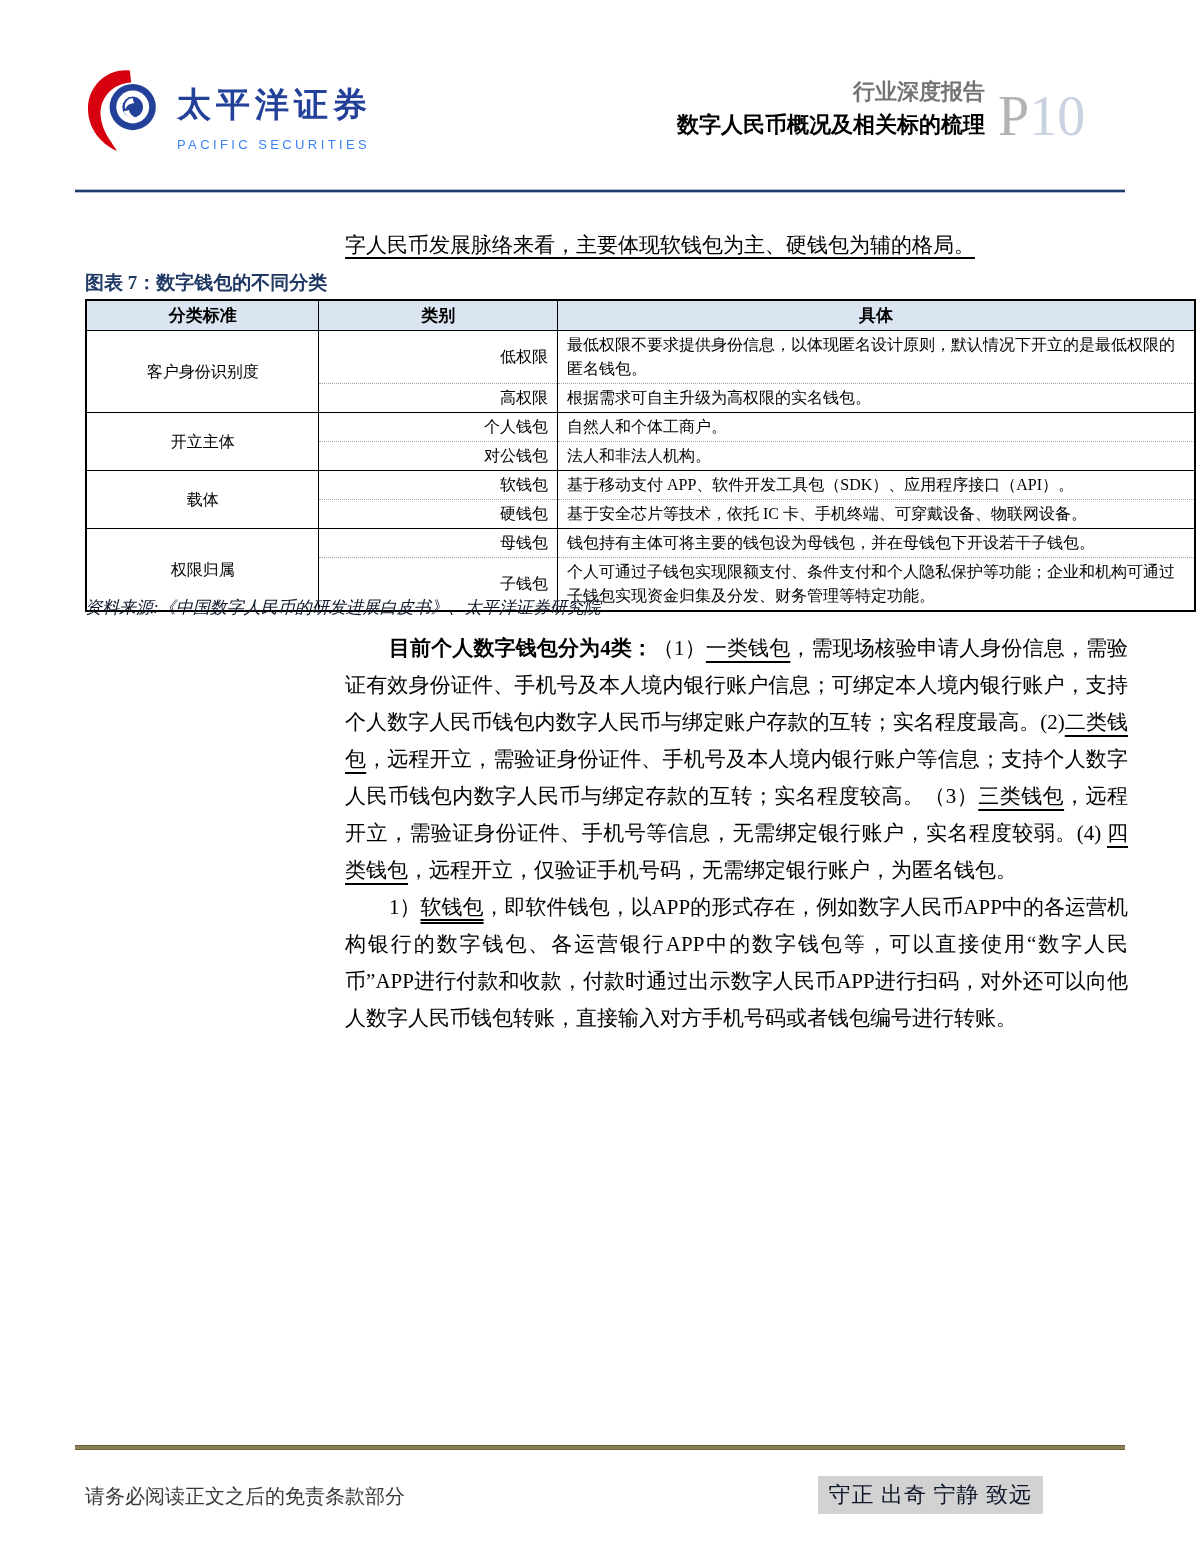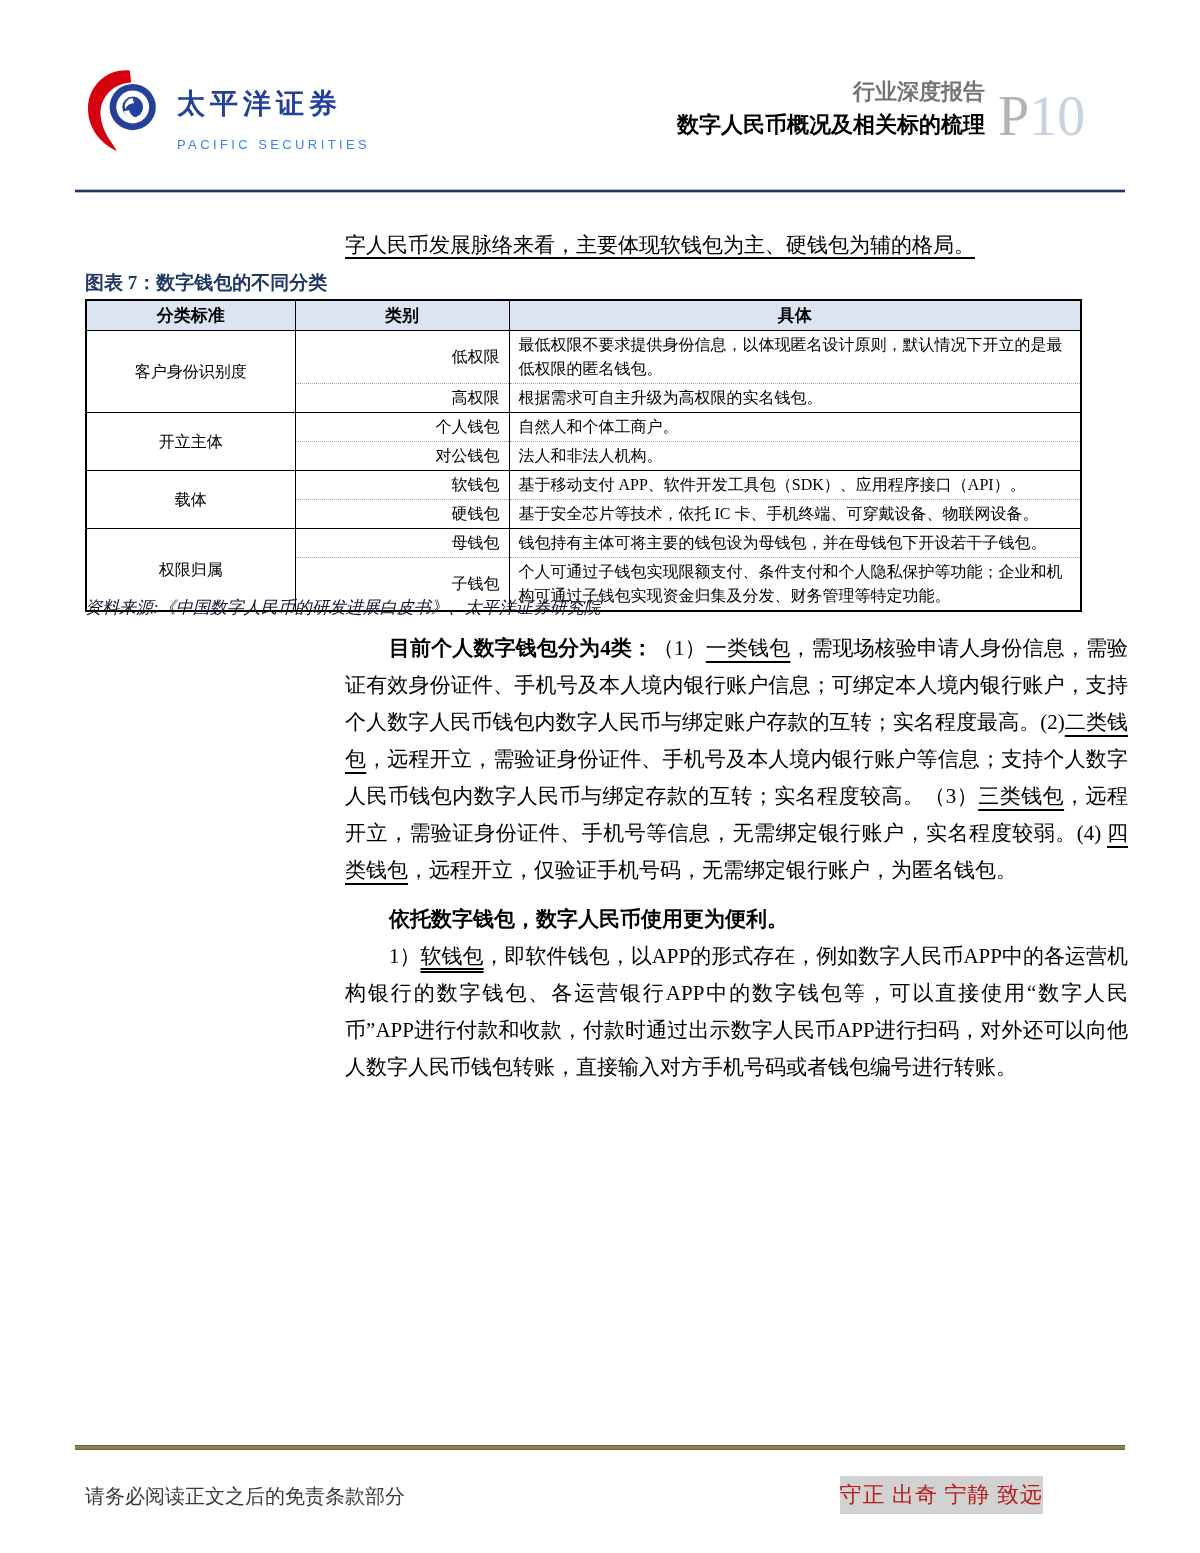--- a/index.html
+++ b/index.html
@@ -4,42 +4,42 @@
 <style>
   * { margin:0; padding:0; box-sizing:border-box; }
   html,body { background:#ffffff; }
   body { font-family:"Liberation Serif","DejaVu Serif",serif; }
   .page { position:relative; width:1200px; height:1553px; background:#ffffff; overflow:hidden; }
 
   
   .logo { position:absolute; left:85px; top:60px; display:flex; align-items:flex-start; }
   .logo-icon { width:82px; height:100px; }
   .logo-text { margin-left:10px; margin-top:24px; }
-  .logo-cn { font-size:28px; font-weight:bold; color:#24419a; letter-spacing:5px; line-height:40px; font-family:"Liberation Sans","DejaVu Sans",sans-serif; }
+  .logo-cn { font-size:34px; font-weight:bold; color:#24419a; letter-spacing:5px; line-height:40px; font-family:"Liberation Sans","DejaVu Sans",sans-serif;text-align:center; }
   .logo-en { font-size:13px; color:#3b82f6; letter-spacing:3.4px; margin-top:13px; font-family:"Liberation Sans","DejaVu Sans",sans-serif; }
 
   .header-right { position:absolute; right:215px; top:76px; text-align:right; }
   .report-type { font-size:22px; font-weight:bold; color:#737373; line-height:32px; }
   .report-title { font-size:22px; font-weight:bold; color:#000000; line-height:34px; }
 
   .page-number { position:absolute; left:998px; top:84px; color:#b3b3b3; }
   .page-number .pn-p { font-size:56px; line-height:60px; }
   .page-number .pn-n { font-size:56px; color:#c9d2e0; }
 
   .header-rule { position:absolute; left:75px; right:75px; top:189px; height:4px;
                  background:#1f3a66; border-top:1px solid #aebcd9; border-bottom:1px solid #aebcd9; }
 
   
   .intro-line { position:absolute; left:345px; top:231px; font-size:21px; color:#000;
                 text-decoration:underline; text-underline-offset:5px; }
 
   
   .figure-title { position:absolute; left:85px; top:270px; font-size:19px; font-weight:bold; color:#1f3864; }
 
-  .fig-table-wrap { position:absolute; left:85px; top:299px; width:995px; }
+  .fig-table-wrap { position:absolute; left:85px; top:299px; width:1111px; }
   table.fig-table { border-collapse:collapse; width:100%; border:2px solid #000; table-layout:fixed; }
   .fig-table col.c1 { width:209px; } .fig-table col.c2 { width:214px; } .fig-table col.c3 { width:572px; }
   .fig-table th { border:1.5px solid #000; background:#dbe5f1; padding:3px 4px; font-size:17px; font-weight:bold; color:#000; text-align:center; }
   .fig-table td { border-left:1.5px solid #000; padding:2px 9px; font-size:16px; line-height:24px; color:#000; vertical-align:middle; }
   .fig-table td.cat { text-align:center; }
   .fig-table td.typ { text-align:right; }
   .fig-table td.det { text-align:left; }
   .fig-table tr.group-start td { border-top:1.5px solid #000; }
   .fig-table tr.sub-row td { border-top:1px dotted #9aa4ad; }
 
@@ -51,22 +51,22 @@
   .body-text p { text-indent:44px; }
   .para-heading { margin-top:12px; font-weight:bold; }
   .seg-b { font-weight:bold; }
   .seg-u { text-decoration:underline; text-underline-offset:6px; }
   .seg-du { text-decoration:underline double; text-underline-offset:5px; }
 
   
   .footer-rule { position:absolute; left:75px; right:75px; top:1445px; height:5px;
                  background:#8a7f55; border-top:1px solid #6b6238; border-bottom:1px solid #6b6238; }
   .footer-disclaimer { position:absolute; left:85px; top:1483px; font-size:20px; color:#3a3a3a; }
-  .footer-motto { position:absolute; right:157px; top:1476px; background:#d2d2d2; color:#b91c1c;
-                  font-size:22px; padding:4px 0; letter-spacing:1px; }
+  .footer-motto { position:absolute; right:157px; top:1476px; background:#d2d2d2; color:#0f172a;
+                  font-size:22px; padding:4px 11px; letter-spacing:1px; }
 </style>
 </head>
 <body>
 
 <div class="page">
 
   <div class="logo">
     <div class="logo-icon">
       <svg viewBox="0 0 110 112" width="82" height="100" xmlns="http://www.w3.org/2000/svg">
         <path d="M60,3 C28,0 4,25 4,54 C4,86 27,104 43,111 C34,96 23,85 21,64 C19,39 38,20 62,19 C61,13 61,8 60,3 Z" fill="#d7000f"></path>
@@ -148,21 +148,20 @@
             <td class="det">个人可通过子钱包实现限额支付、条件支付和个人隐私保护等功能；企业和机构可通过子钱包实现资金归集及分发、财务管理等特定功能。</td>
           </tr>
         </tbody>
     </table>
   </div>
 
   <div class="figure-source">资料来源:《中国数字人民币的研发进展白皮书》、太平洋证券研究院</div>
 
   <div class="body-text">
     <p><span class="seg-b">目前个人数字钱包分为4类：</span><span>（1）</span><span class="seg-u">一类钱包</span><span>，需现场核验申请人身份信息，需验证有效身份证件、手机号及本人境内银行账户信息；可绑定本人境内银行账户，支持个人数字人民币钱包内数字人民币与绑定账户存款的互转；实名程度最高。(2)</span><span class="seg-u">二类钱包</span><span>，远程开立，需验证身份证件、手机号及本人境内银行账户等信息；支持个人数字人民币钱包内数字人民币与绑定存款的互转；实名程度较高。（3）</span><span class="seg-u">三类钱包</span><span>，远程开立，需验证身份证件、手机号等信息，无需绑定银行账户，实名程度较弱。(4) </span><span class="seg-u">四类钱包</span><span>，远程开立，仅验证手机号码，无需绑定银行账户，为匿名钱包。</span></p>
-    <p class="para-heading">依托数字钱包，数字人民币使用更为便利。</p>
     <p><span>1）</span><span class="seg-du">软钱包</span><span>，即软件钱包，以APP的形式存在，例如数字人民币APP中的各运营机构银行的数字钱包、各运营银行APP中的数字钱包等，可以直接使用“数字人民币”APP进行付款和收款，付款时通过出示数字人民币APP进行扫码，对外还可以向他人数字人民币钱包转账，直接输入对方手机号码或者钱包编号进行转账。</span></p>
   </div>
 
   <div class="footer-rule"></div>
   <div class="footer-disclaimer">请务必阅读正文之后的免责条款部分</div>
   <div class="footer-motto">守正 出奇 宁静 致远</div>
 
 </div>
 
 </body></html>

